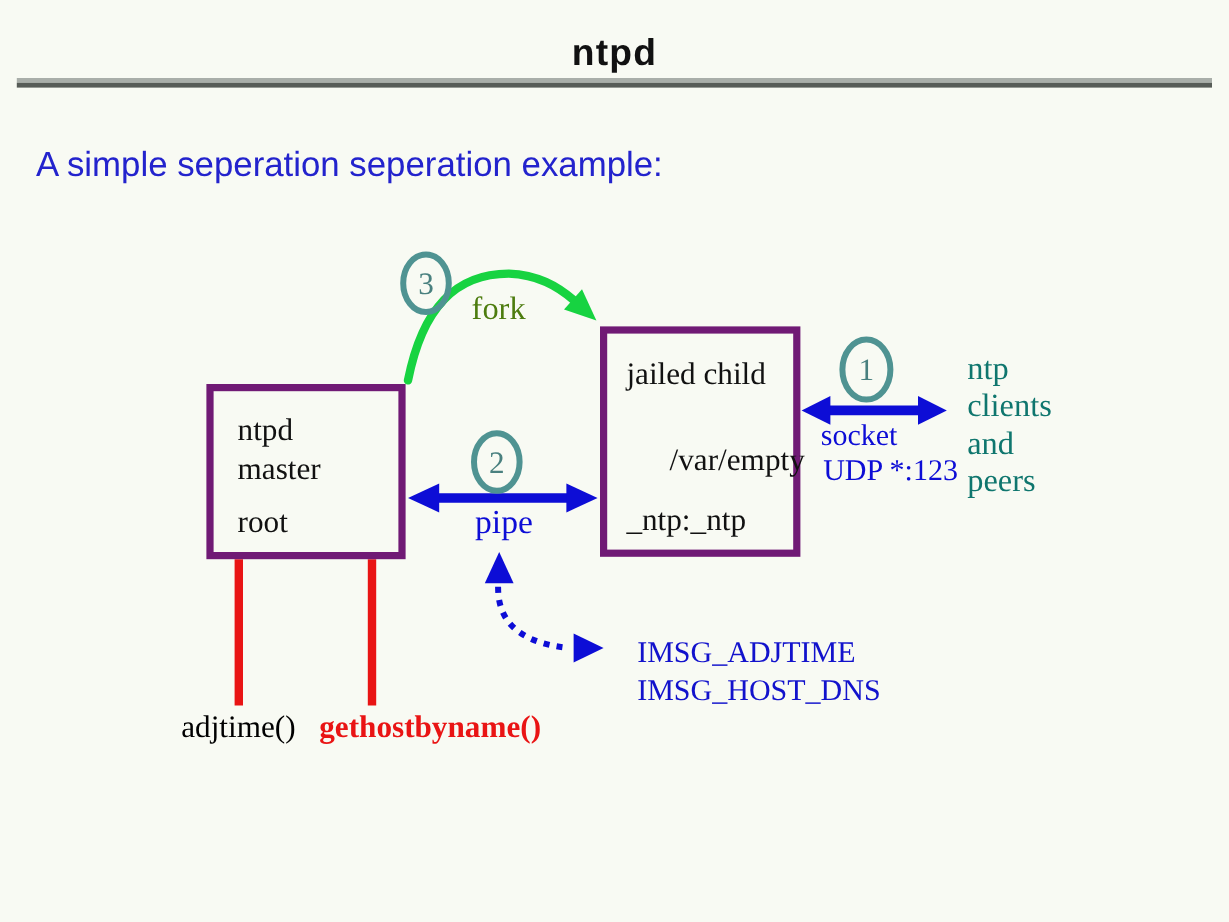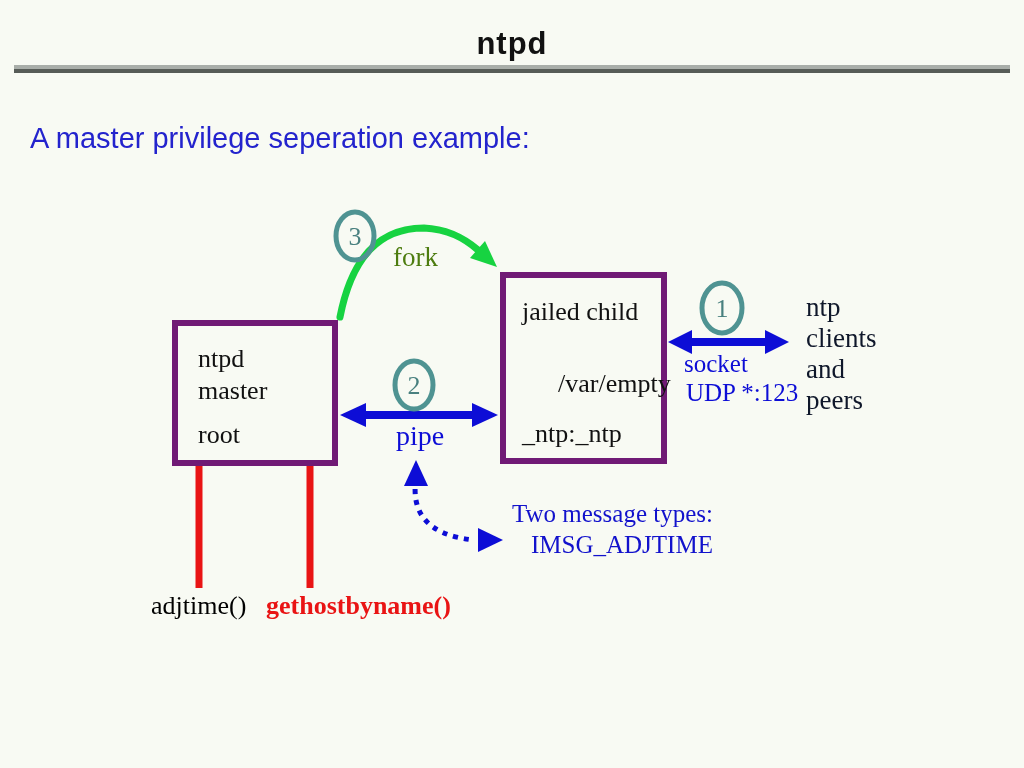--- a/index.html
+++ b/index.html
@@ -72,21 +72,21 @@
   .lbl-fork   { left: 393px; top: 242px; font-size: 27px; color: #4d7c0f; }
   .lbl-pipe   { left: 390px; top: 420px; font-size: 28px; color: #0d0dd6; width: 60px; text-align: center; }
   .lbl-socket { left: 684px; top: 350px; font-size: 25px; color: #0d0dd6; }
   .lbl-udp    { left: 686px; top: 379px; font-size: 25px; color: #0d0dd6; }
   .lbl-peers {
     position: absolute;
     left: 806px; top: 292px;
     font-family: "Liberation Serif", serif;
     font-size: 27px;
     line-height: 31px;
-    color: #0f172a;
+    color: #0f766e;
   }
   .lbl-msg-title { left: 512px; top: 500px; font-size: 25px; color: #1212cc; }
   .lbl-msg1      { left: 531px; top: 531px; font-size: 25px; color: #1212cc; }
   .lbl-msg2      { left: 531px; top: 562px; font-size: 25px; color: #1212cc; }
   .lbl-call1 { left: 151px; top: 591px; font-size: 26px; color: #000000; }
   .lbl-call2 { left: 266px; top: 591px; font-size: 26px; color: #e91414; font-weight: bold; }
   .step-digit {
     font-family: "Liberation Serif", serif;
     font-size: 26px;
     fill: #49807f;
@@ -98,21 +98,21 @@
 
 <div class="slide">
 
   <div class="slide-title">ntpd</div>
 
   <div class="rule">
     <div class="rule-light"></div>
     <div class="rule-dark"></div>
   </div>
 
-  <div class="subtitle">A master privilege seperation example:</div>
+  <div class="subtitle">A simple seperation seperation example:</div>
 
   <svg class="overlay" viewBox="0 0 1024 768">
 
     <g>
       <path d="M 340 317 C 352 256, 380 228, 424 228 C 448 229, 464 238, 478 250" fill="none" stroke="#17d341" stroke-width="7" stroke-linecap="round"></path>
       <polygon points="497,267 470,258 485,241" fill="#17d341"></polygon>
     </g>
 
     <line x1="199" y1="466" x2="199" y2="588" stroke="#e91414" stroke-width="7"></line>
     <line x1="310" y1="466" x2="310" y2="588" stroke="#e91414" stroke-width="7"></line>
@@ -166,19 +166,19 @@
   <div class="lbl lbl-socket">socket</div>
   <div class="lbl lbl-udp">UDP *:123</div>
 
   <div class="lbl-peers">
     <div>ntp</div>
     <div>clients</div>
     <div>and</div>
     <div>peers</div>
   </div>
 
-  <div class="lbl lbl-msg-title">Two message types:</div>
   <div class="lbl lbl-msg1">IMSG_ADJTIME</div>
+  <div class="lbl lbl-msg2">IMSG_HOST_DNS</div>
 
   <div class="lbl lbl-call1">adjtime()</div>
   <div class="lbl lbl-call2">gethostbyname()</div>
 
 </div>
 
 </body></html>

